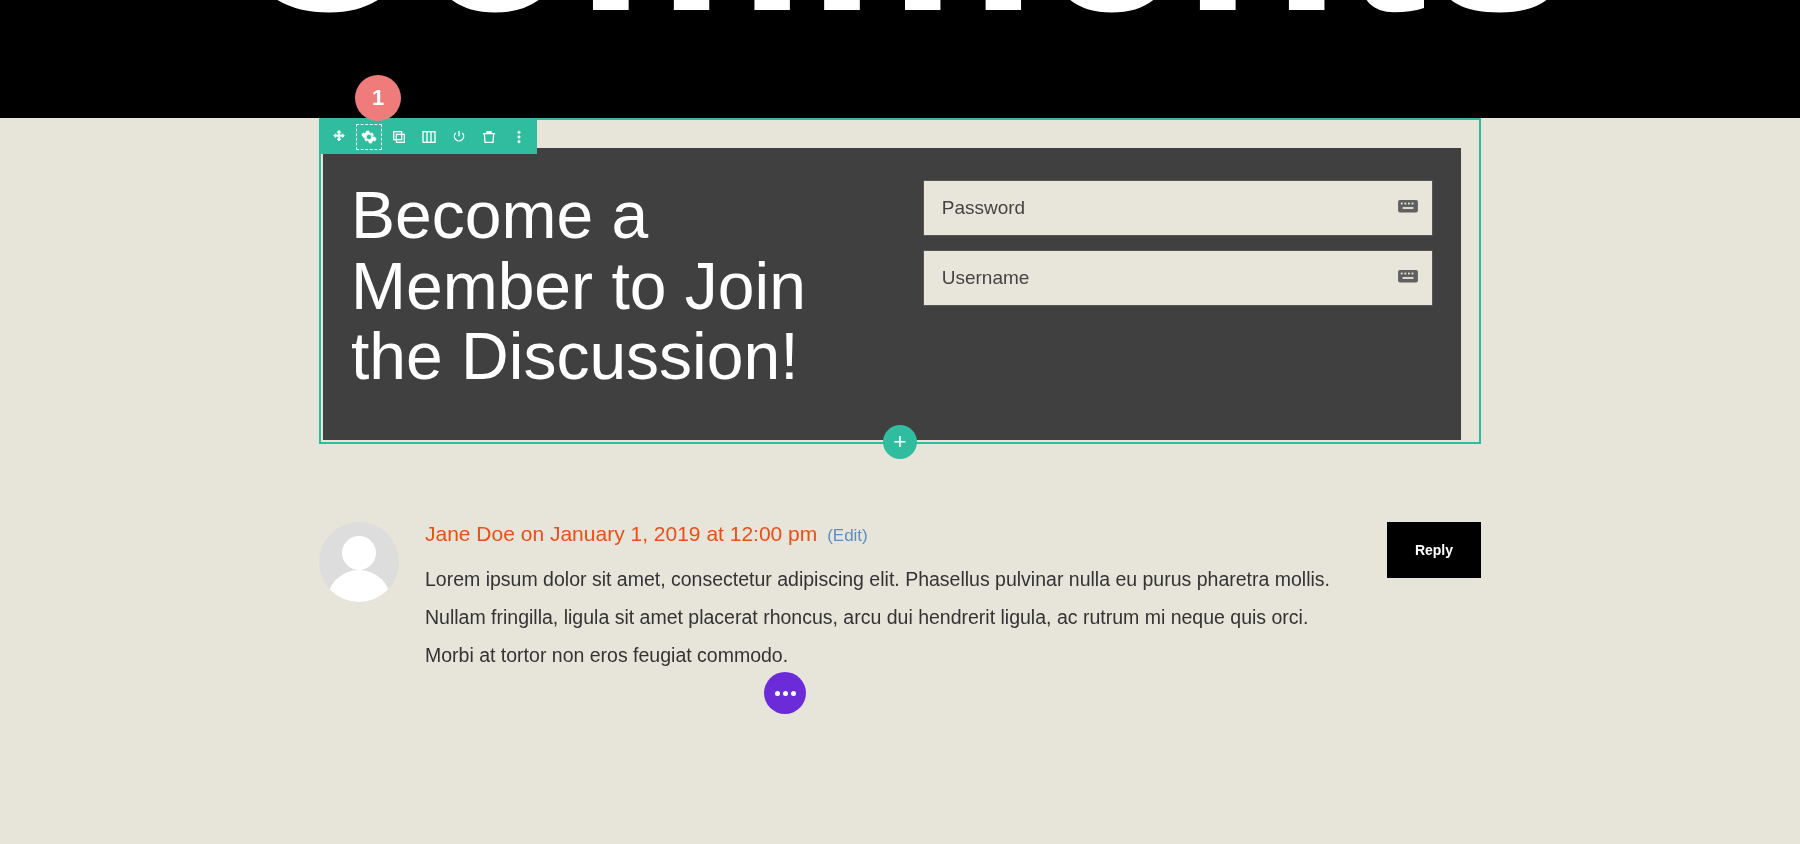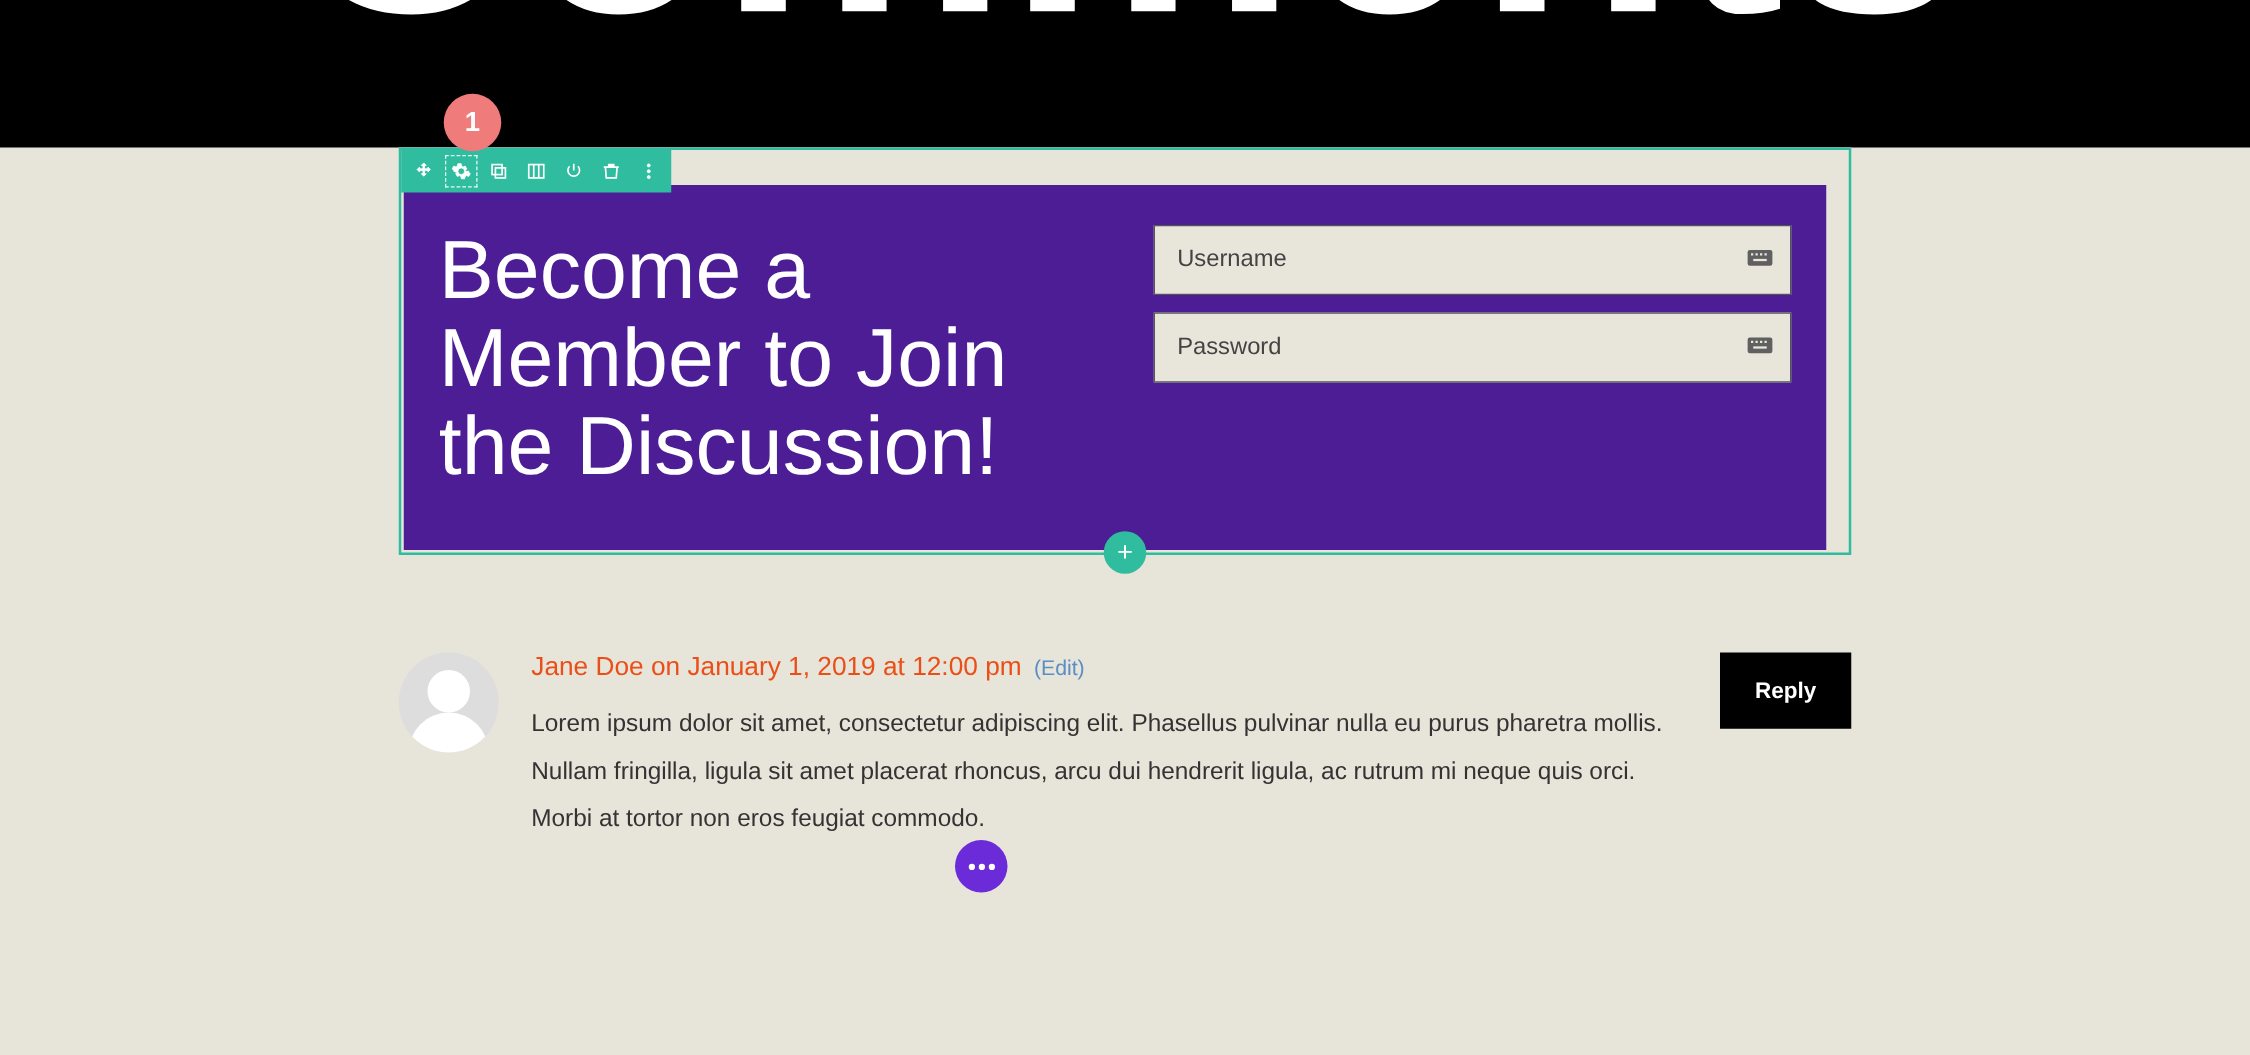--- a/index.html
+++ b/index.html
@@ -76,21 +76,21 @@
   cursor: pointer;
   color: #fff;
   margin: 0 1px;
 }
 .toolbar-btn svg { width: 16px; height: 16px; fill: #fff; stroke: #fff; }
 .toolbar-btn.active {
   outline: 1px dashed rgba(255,255,255,0.9);
   outline-offset: -2px;
 }
 .orange-block {
-  background: #4c1d95;
+  background: #404040;
   margin: 0 18px 2px 2px;
   padding: 32px 28px 48px 28px;
   display: flex;
   gap: 36px;
 }
 .orange-left {
   flex: 1.05;
 }
 .orange-heading {
   color: #fff;
@@ -218,21 +218,21 @@
   max-width: 930px;
 }
 .reply-btn {
   position: absolute;
   right: 0;
   top: 0;
   background: #000;
   color: #fff;
   border: none;
   padding: 20px 28px;
-  font-size: 18px;
+  font-size: 14px;
   font-weight: 700;
   cursor: pointer;
 }
 .fab {
   position: absolute;
   left: 764px;
   top: 672px;
   width: 42px;
   height: 42px;
   border-radius: 50%;
@@ -304,42 +304,42 @@
             <circle cx="12" cy="19" r="1.8"></circle>
           </svg>
       </div>
     </div>
 
     <div class="orange-block">
       <div class="orange-left">
         <h2 class="orange-heading">Become a Member to Join the Discussion!</h2>
       </div>
       <div class="orange-right">
+        <div class="input-wrap">
+          <input class="text-input" type="password" placeholder="Password" style="">
+          <svg class="kb-icon" viewBox="0 0 24 20">
+              <rect x="1" y="1" width="22" height="14" rx="2" fill="currentColor"></rect>
+              <rect x="4" y="4" width="2" height="2" fill="#e8e5db"></rect>
+              <rect x="8" y="4" width="2" height="2" fill="#e8e5db"></rect>
+              <rect x="12" y="4" width="2" height="2" fill="#e8e5db"></rect>
+              <rect x="16" y="4" width="2" height="2" fill="#e8e5db"></rect>
+              <rect x="6" y="9" width="12" height="2" fill="#e8e5db"></rect>
+            </svg>
+        </div>
         <div class="input-wrap">
           <input class="text-input" type="text" placeholder="Username" style="">
           <svg class="kb-icon" viewBox="0 0 24 20">
               <rect x="1" y="1" width="22" height="14" rx="2" fill="currentColor"></rect>
               <rect x="4" y="4" width="2" height="2" fill="#e8e5db"></rect>
               <rect x="8" y="4" width="2" height="2" fill="#e8e5db"></rect>
               <rect x="12" y="4" width="2" height="2" fill="#e8e5db"></rect>
               <rect x="16" y="4" width="2" height="2" fill="#e8e5db"></rect>
               <rect x="6" y="9" width="12" height="2" fill="#e8e5db"></rect>
             </svg>
         </div>
-        <div class="input-wrap">
-          <input class="text-input" type="password" placeholder="Password" style="">
-          <svg class="kb-icon" viewBox="0 0 24 20">
-              <rect x="1" y="1" width="22" height="14" rx="2" fill="currentColor"></rect>
-              <rect x="4" y="4" width="2" height="2" fill="#e8e5db"></rect>
-              <rect x="8" y="4" width="2" height="2" fill="#e8e5db"></rect>
-              <rect x="12" y="4" width="2" height="2" fill="#e8e5db"></rect>
-              <rect x="16" y="4" width="2" height="2" fill="#e8e5db"></rect>
-              <rect x="6" y="9" width="12" height="2" fill="#e8e5db"></rect>
-            </svg>
-        </div>
       </div>
     </div>
 
     <div class="add-btn">+</div>
   </div>
 
   <div class="comments-section">
 
     <div class="comment">
       <div class="avatar"></div>

